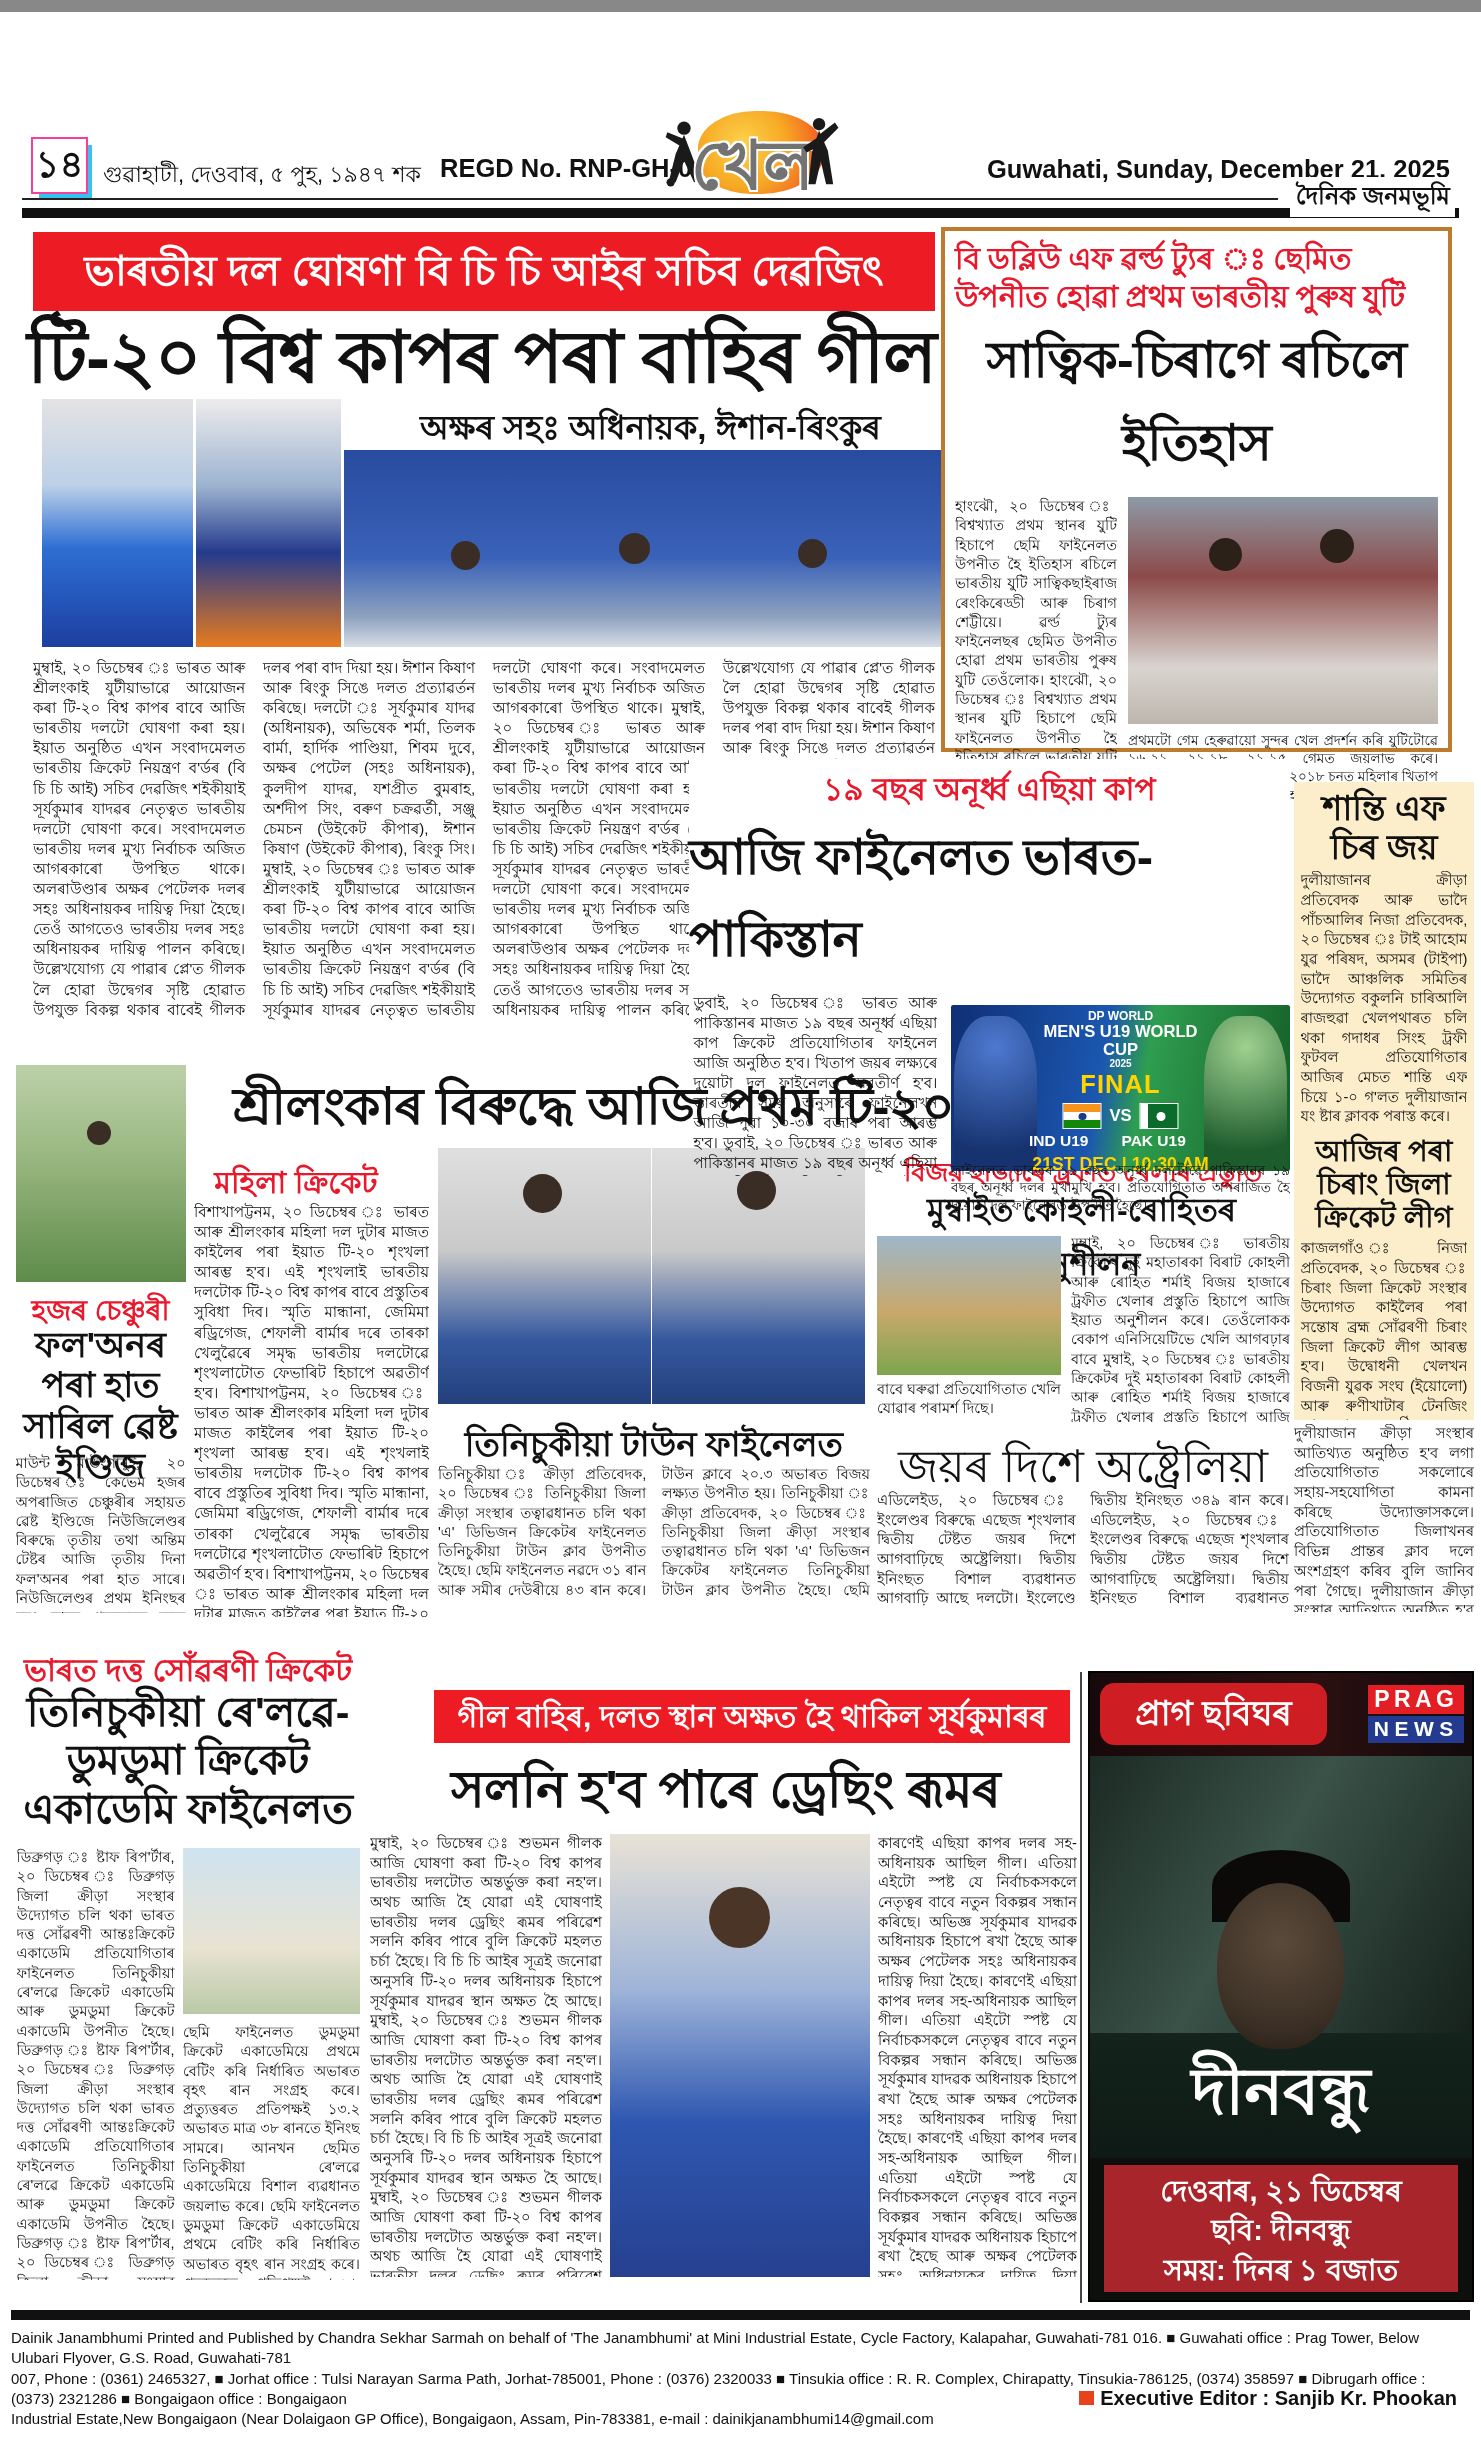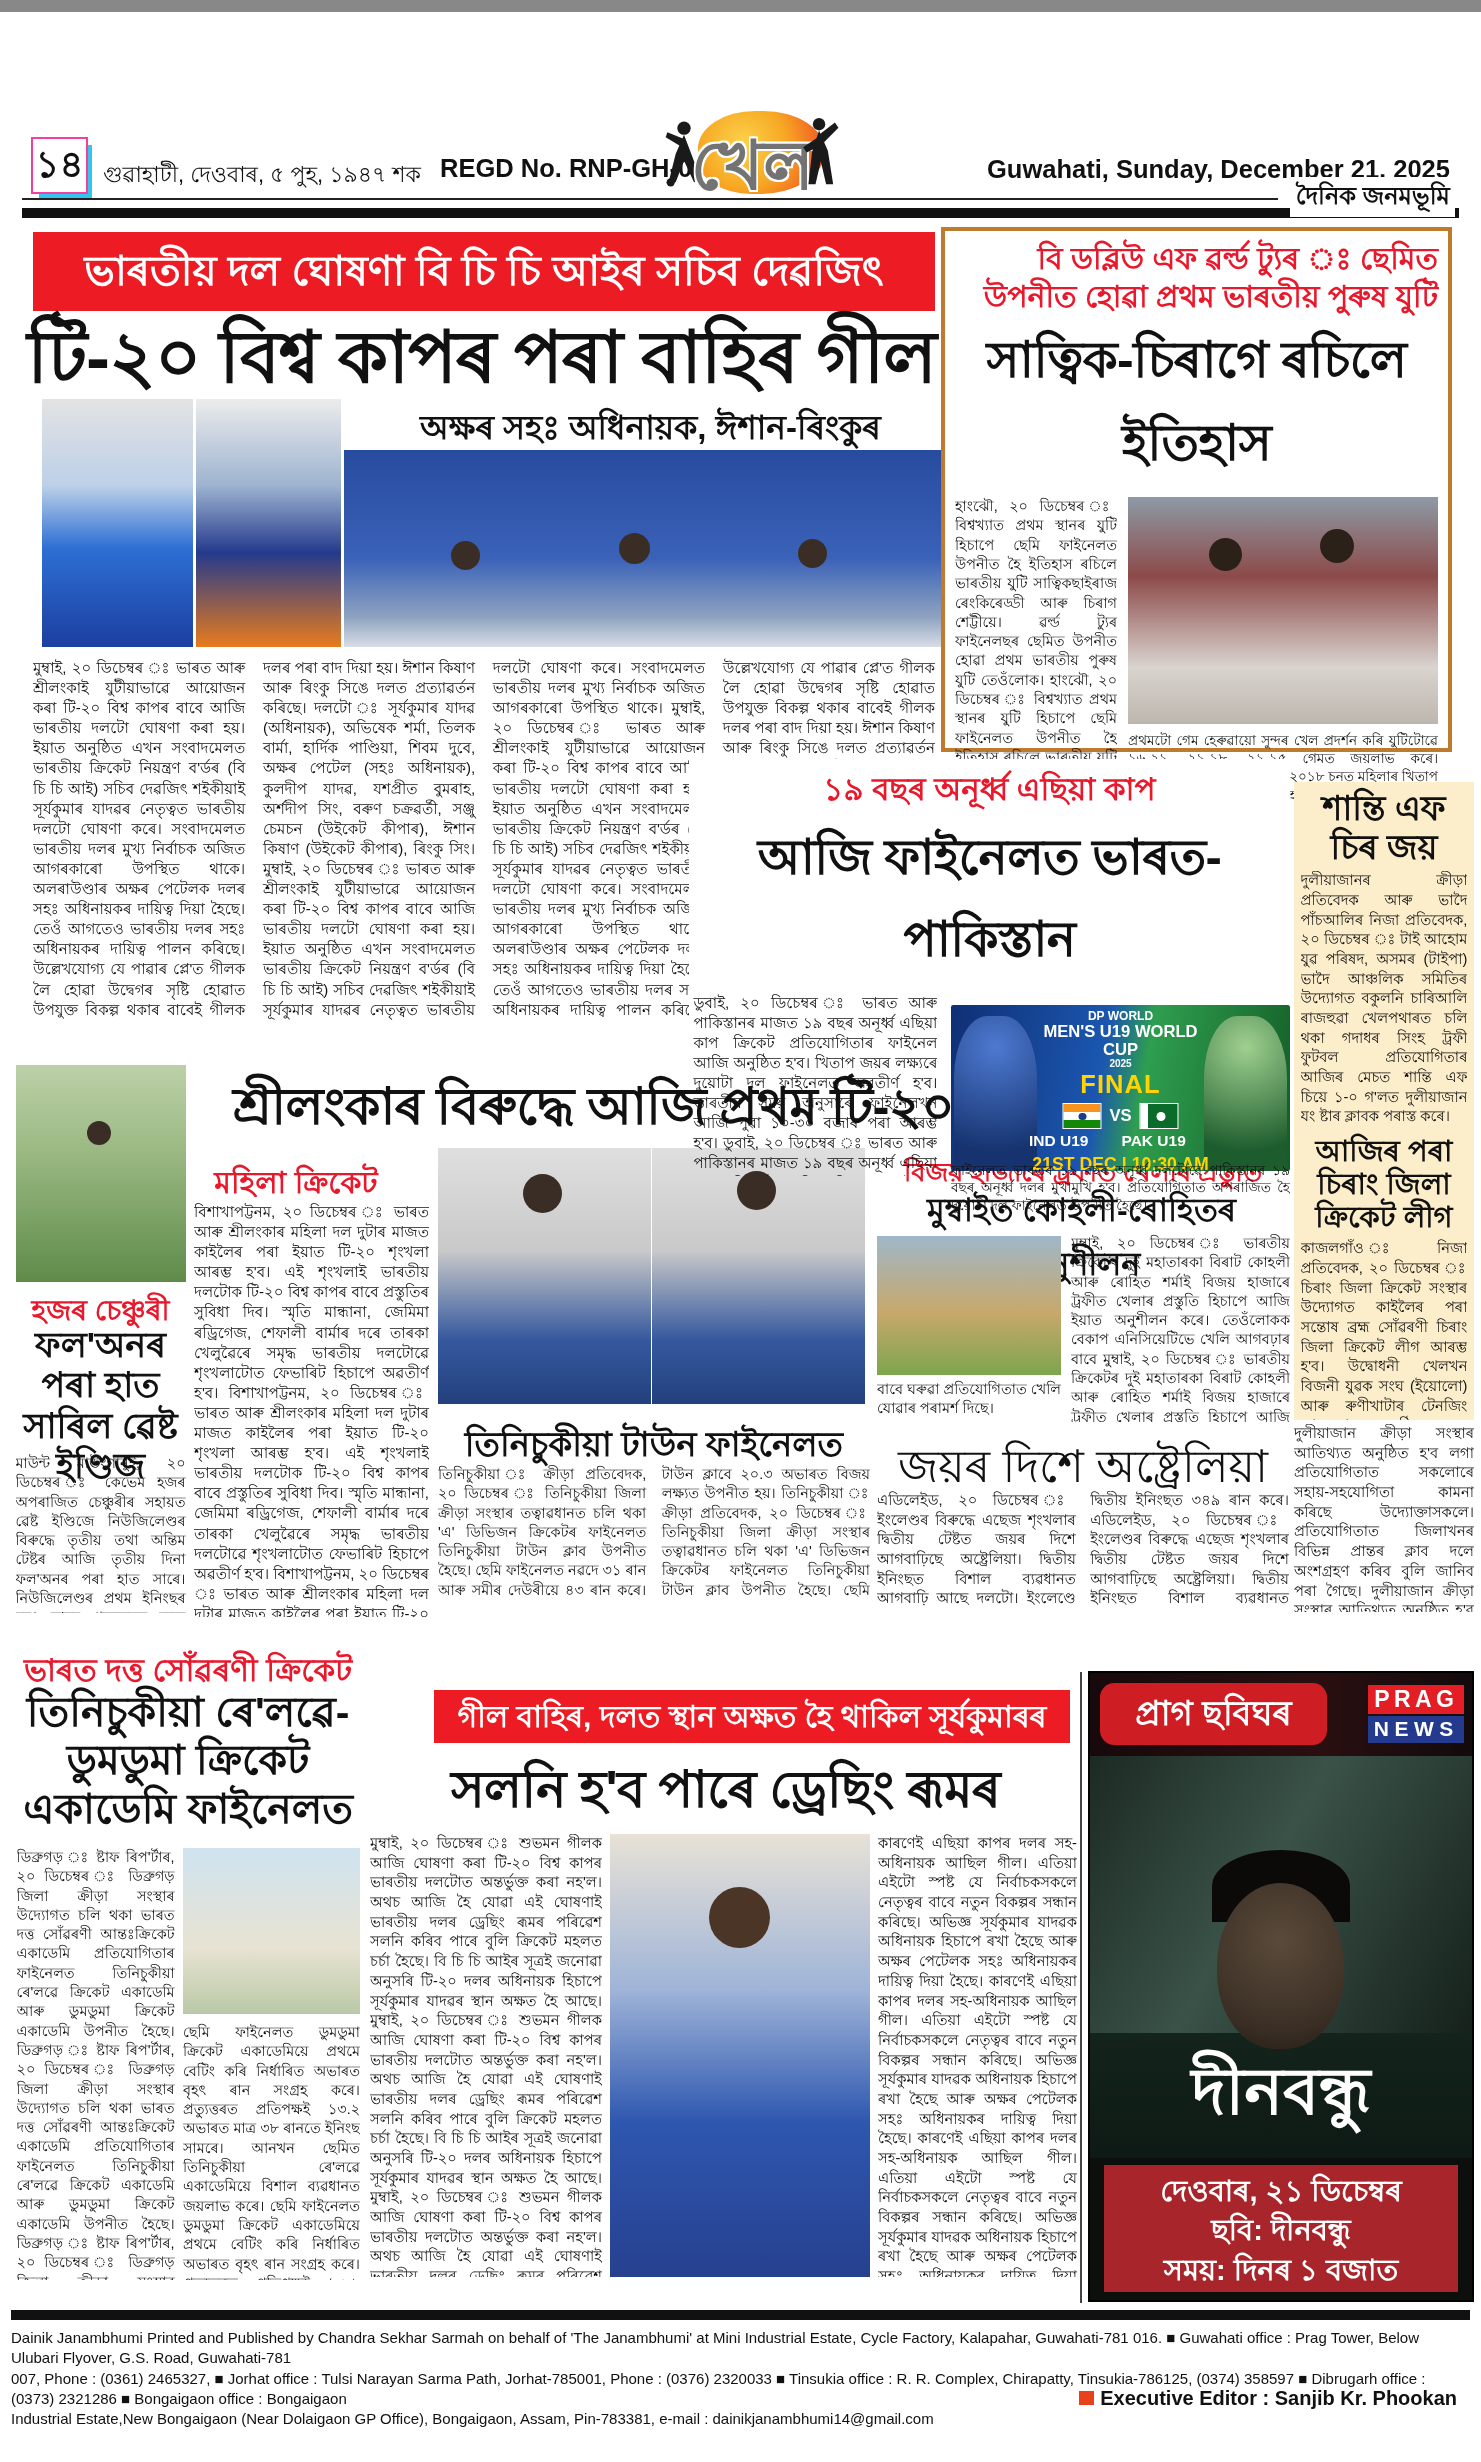--- a/index.html
+++ b/index.html
@@ -49,29 +49,29 @@
          background:linear-gradient(180deg,#bcd0a8 0%,#9bb983 40%,#5e8b4a 100%);}
   .ph-bh{left:183px;top:1836px;width:177px;height:166px;
          background:linear-gradient(180deg,#cfe3f0 0%,#e8e3d2 60%,#b9c9a6 100%);}
   .ph-gill{left:610px;top:1822px;width:260px;height:443px;
            background:linear-gradient(180deg,#e8e2d6 0%,#9fb4d8 35%,#2e57b0 65%,#27408f 100%);}
   .ph-bd{right:0;top:0;width:310px;height:227px;position:absolute;
          background:linear-gradient(180deg,#8d9aa6 0%,#8c4a49 35%,#d9d4cf 75%,#bdb6ae 100%);}
   
   .bd-box{left:941px;top:215px;width:511px;height:525px;border:4.4px solid #bf7b2d;box-sizing:border-box;
           padding:8.9px 10px;background:#fff;}
-  .bd-kicker{font-size:30px;font-weight:bold;line-height:1.28;text-align:right;}
+  .bd-kicker{font-size:30px;font-weight:bold;line-height:1.28;text-align:left;font-family:Liberation Serif, serif;}
   .bd-headline{font-size:50px;font-weight:bold;text-align:center;margin-top:5.5px;letter-spacing:-0.6px;}
   .bd-row{position:relative;margin-top:8.9px;height:348px;}
   .bd-body{position:absolute;left:0;top:0;width:162px;height:343px;font-size:14.4px;}
   .bd-caption{position:absolute;right:0;top:235px;width:310px;height:111px;font-size:13.6px;}
   
   .ac-box{left:689px;top:747px;width:601px;height:299px;background:#fff;z-index:6;}
   .ac-kicker{font-size:31px;font-weight:bold;text-align:center;margin-top:5.5px;}
-  .ac-headline{font-size:49px;font-weight:bold;text-align:center;letter-spacing:-0.6px;margin-top:3.3px;}
+  .ac-headline{font-size:49px;font-weight:bold;text-align:left;letter-spacing:-0.6px;margin-top:3.3px;}
   .ac-row{position:relative;margin-top:8.9px;height:183px;}
   .ac-body{position:absolute;left:4.4px;top:0;width:244px;height:183px;font-size:15px;}
   .ac-graphic{position:absolute;right:0;top:12px;width:339px;height:166px;overflow:hidden;border-radius:2.2px;
               background:linear-gradient(100deg,#0f2f74 0%,#1b57b0 44%,#2e9e4f 56%,#145c27 100%);}
   .ac-caption{position:absolute;right:0;top:169px;width:339px;font-size:13.6px;line-height:1.3;}
   .ac-mid{position:absolute;left:50%;top:4.4px;transform:translateX(-50%);text-align:center;color:#fff;width:183px;}
   .ac-brand{font-size:12px;font-weight:bold;}
   .ac-event{font-size:16.6px;font-weight:bold;line-height:1.05;}
   .ac-final{font-size:25.5px;font-weight:bold;color:#ffd400;letter-spacing:1.1px;margin-top:1.1px;}
   .flag-row{display:flex;justify-content:center;align-items:center;gap:7.7px;margin-top:4.4px;}

